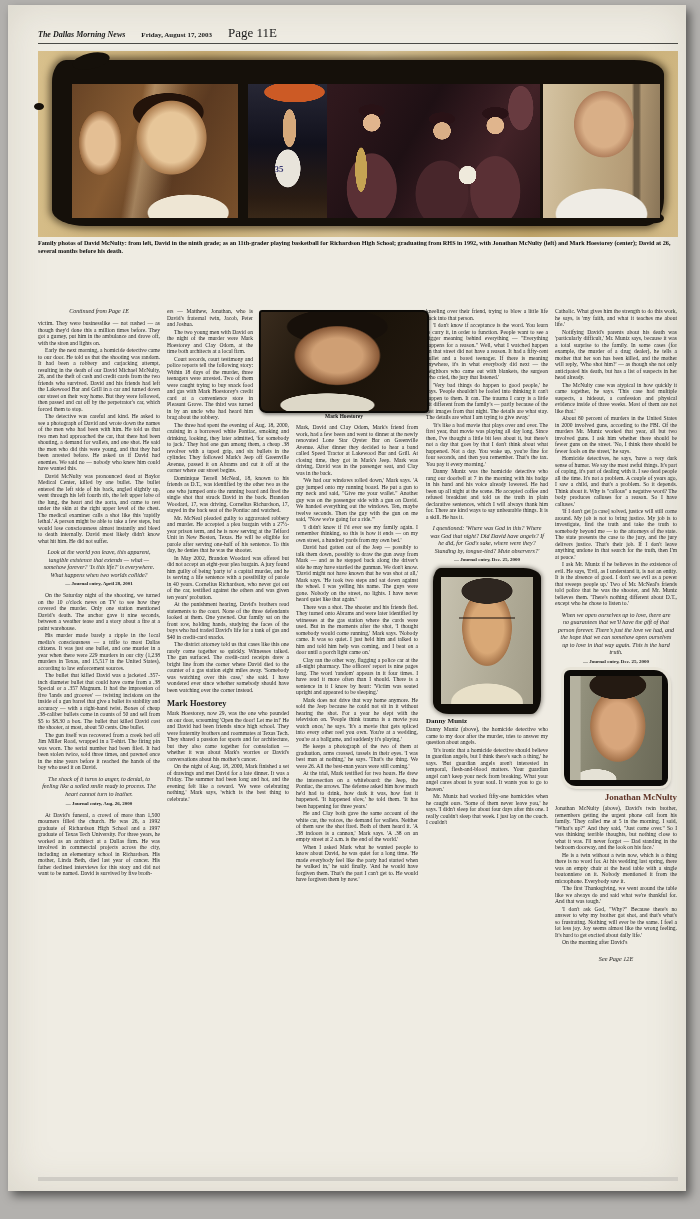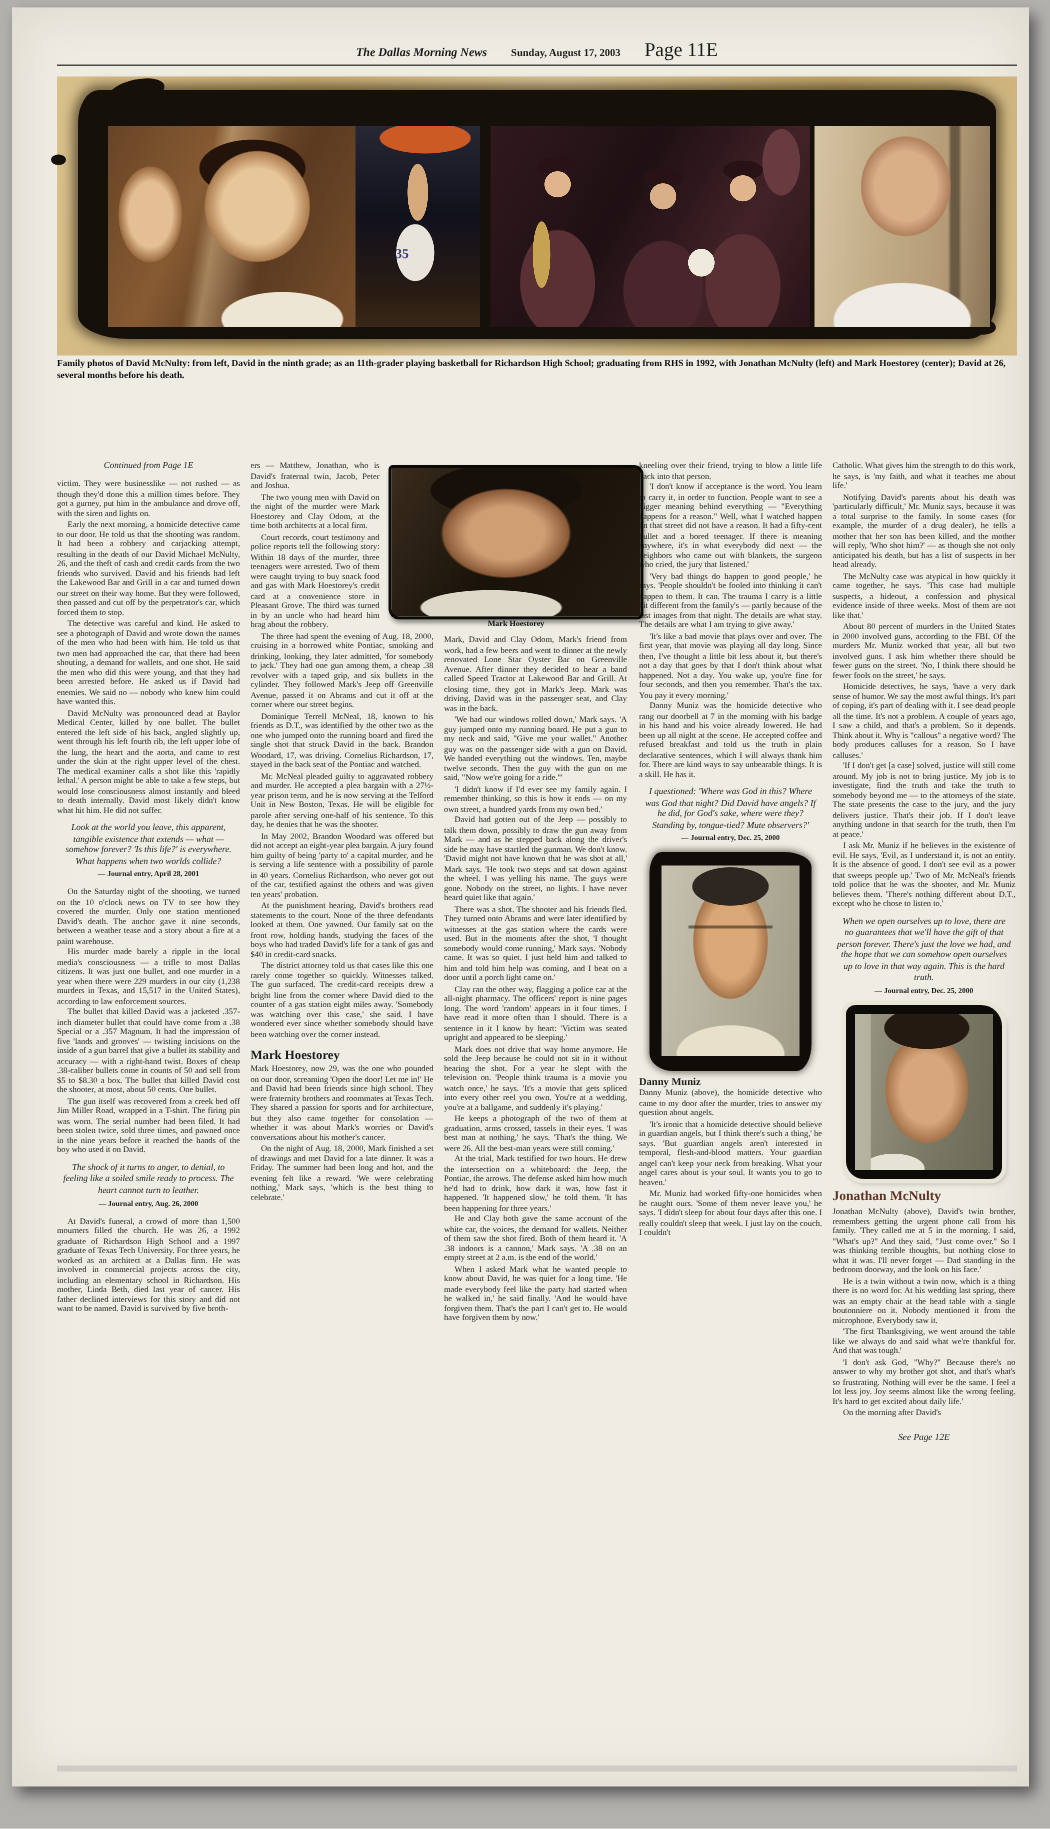--- a/index.html
+++ b/index.html
@@ -1,21 +1,21 @@
 <!DOCTYPE html>
 <html><head>
 <meta charset="utf-8">
 <style>
   html,body{margin:0;padding:0;}
   body{width:700px;height:1219px;background:#b3b1ae;position:relative;overflow:hidden;
        font-family:"Liberation Serif",serif;}
   #page{position:absolute;left:8px;top:5px;width:678px;height:1186px;background:#efece3;
         box-shadow:4px 5px 9px rgba(0,0,0,.5), inset 0 0 40px rgba(120,110,90,.18);}
   
-  #masthead{position:absolute;left:30px;top:20px;width:640px;display:flex;justify-content:center;
+  #masthead{position:absolute;left:30px;top:20px;width:640px;display:flex;justify-content:flex-start;
             gap:16px;align-items:baseline;color:#1a1a1a;}
   #masthead .paper{font-weight:bold;font-style:italic;font-size:8px;}
   #masthead .date{font-weight:bold;font-size:7px;}
   #masthead .pageno{font-weight:normal;font-size:13px;}
   #mast-rule{position:absolute;left:30px;top:38px;width:640px;height:1px;background:#4a4a46;}
   
   #strip{position:absolute;left:30px;top:46px;width:640px;height:186px;
          background:linear-gradient(100deg,#d8c08c,#c9ad74 25%,#d7c294 50%,#c1a569 78%,#d2ba87);}
   #strip-frame{position:absolute;left:14px;top:9px;width:612px;height:166px;background:#15100a;
          border-radius:14px 30px 18px 34px / 22px 14px 28px 16px;
@@ -26,21 +26,21 @@
   #splash3{left:600px;top:160px;width:26px;height:12px;transform:rotate(8deg);}
   .sp{position:absolute;top:33px;height:134px;overflow:hidden;filter:blur(.3px) saturate(.92);}
   #sp1{left:34px;width:166px;
     background:
       radial-gradient(ellipse 26% 34% at 60% 40%,#eac695 0 55%,#b07c4b 80%,rgba(0,0,0,0) 82%),
       radial-gradient(ellipse 30% 20% at 58% 21%,#241309 0 70%,rgba(0,0,0,0) 72%),
       radial-gradient(ellipse 15% 28% at 17% 44%,#e7bf90 0 58%,#a06b3d 84%,rgba(0,0,0,0) 86%),
       radial-gradient(ellipse 40% 22% at 70% 96%,#efe6d2 0 60%,rgba(0,0,0,0) 62%),
       linear-gradient(100deg,rgba(0,0,0,0) 38%,rgba(232,202,152,.45) 44%,rgba(0,0,0,0) 62%),
       linear-gradient(115deg,#6b4423,#8a5a2e 35%,#5d3a1e 62%,#7c4f28);}
-  #sp2{left:199px;width:83px;
+  #sp2{left:210px;width:83px;
     background:
       radial-gradient(ellipse 62% 13% at 56% 6%,#d4581f 0 58%,rgba(0,0,0,0) 60%),
       radial-gradient(ellipse 14% 24% at 50% 33%,#d9a877 0 58%,rgba(0,0,0,0) 60%),
       radial-gradient(ellipse 26% 24% at 48% 63%,#e8e4da 0 58%,rgba(0,0,0,0) 60%),
       linear-gradient(180deg,#272736,#11111d 45%,#2b1c12 85%,#3a2817);}
   #sp2 .jersey-no{position:absolute;left:32%;top:60%;font-size:9px;font-weight:bold;color:#3a3a78;}
   #sp3{left:289px;width:213px;
     background:
       radial-gradient(ellipse 7% 11% at 21% 29%,#e3b489 0 58%,rgba(0,0,0,0) 60%),
       radial-gradient(ellipse 7% 11% at 54% 35%,#dcae83 0 58%,rgba(0,0,0,0) 60%),
@@ -70,21 +70,21 @@
         font-weight:bold;color:#141414;letter-spacing:-0.7px;}
   
   .col{position:absolute;top:303px;width:122px;height:872px;overflow:hidden;color:#1c1c1c;}
   #col1{left:30px;} #col2{left:159px;} #col3{left:288px;} #col4{left:418px;} #col5{left:547px;}
   .bp{font-size:5.6px;line-height:6.5px;text-align:justify;text-indent:7px;margin:0 0 1px 0;}
   .bp.noind{text-indent:0;}
   .continued{font-style:italic;text-align:center;font-size:6px;margin:0 0 6px 0;}
   .pull-quote{font-style:italic;text-align:center;font-size:6px;line-height:7.6px;margin:5px 3px 2px 3px;}
   .quote-attr{font-size:5px;font-weight:bold;text-align:center;margin:0 0 6px 0;}
   .subhead{font-size:8.5px;font-weight:bold;margin:5px 0 2px 0;}
-  .subhead-center{font-size:9px;font-weight:bold;text-align:left;color:#5f3326;margin:6px 0 3px 0;}
+  .subhead-center{font-size:9px;font-weight:bold;text-align:right;color:#5f3326;margin:6px 0 3px 0;}
   .photo-name{font-size:7px;font-weight:bold;margin:3px 0 1px 0;font-family:Liberation Serif, serif;}
   .see-page{font-style:italic;text-align:center;font-size:6.2px;margin-top:9px;}
   
   #mark-photo{position:absolute;left:251px;top:305px;width:166px;height:99px;overflow:hidden;
       border:2px solid #0c0a07;border-radius:3px 6px 4px 7px;box-shadow:1px 2px 3px rgba(0,0,0,.4);
       filter:blur(.3px);
       background:
         radial-gradient(ellipse 38% 44% at 46% 44%,#cf9f74 0 40%,#8a5a38 66%,rgba(0,0,0,0) 69%),
         radial-gradient(ellipse 44% 26% at 46% 15%,#17100a 0 68%,rgba(0,0,0,0) 70%),
         radial-gradient(ellipse 48% 20% at 40% 94%,#ddd8c8 0 58%,rgba(0,0,0,0) 60%),
@@ -121,21 +121,21 @@
         linear-gradient(100deg,#9a9884,#7c7a66 55%,#6b6a58);}
   #bottom-rule{position:absolute;left:30px;top:1172px;width:640px;height:4px;background:#cfccc5;}
 </style>
 </head>
 <body>
 
 <div id="page">
 
   <div id="masthead">
     <span class="paper">The Dallas Morning News</span>
-    <span class="date">Sunday, August 17, 2003</span>
+    <span class="date">Friday, August 17, 2003</span>
     <span class="pageno">Page 11E</span>
   </div>
   <div id="mast-rule"></div>
 
   <div id="strip">
     <div id="strip-frame"></div>
     <div class="splash" id="splash1"></div>
     <div class="splash" id="splash2"></div>
     <div class="splash" id="splash3"></div>
     <div class="sp" id="sp1"></div>

